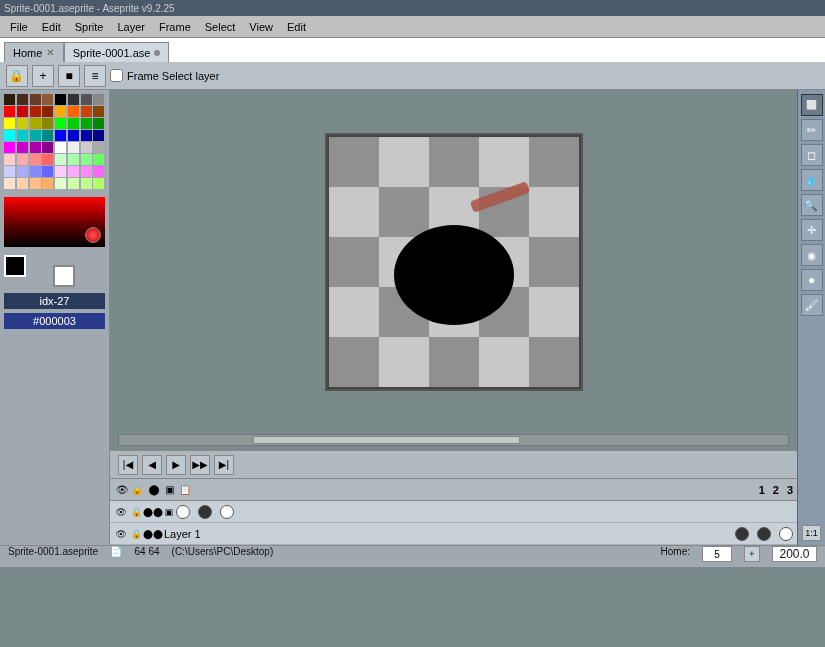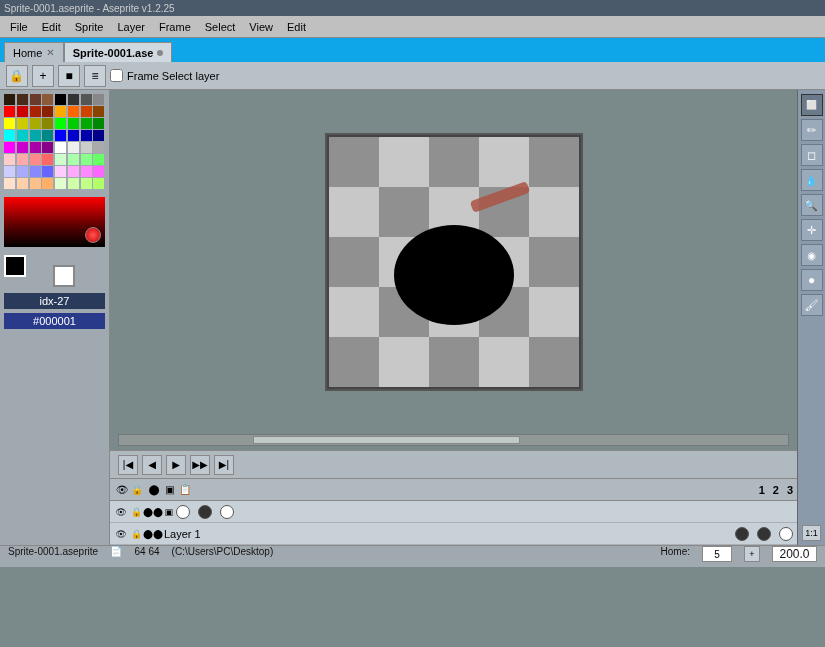--- a/index.html
+++ b/index.html
@@ -28,41 +28,41 @@
     }
     .menu-item {
       padding: 2px 6px;
       cursor: pointer;
       font-size: 11px;
       color: #000;
     }
     
     
     #tab-bar {
-      background: #0ea5e9;
+      background: #ffffff;
       display: flex;
       height: 24px;
       align-items: flex-end;
       padding: 0 4px;
     }
     .tab {
       background: #b8c0c8;
       border: 1px solid #888;
       border-bottom: none;
       padding: 2px 8px;
       font-size: 11px;
       cursor: pointer;
       display: flex;
       align-items: center;
       gap: 4px;
       height: 20px;
     }
     .tab.active {
       background: #d0d8e0;
-      font-weight: bold;
+      font-weight: normal;
     }
     .tab-close {
       font-size: 10px;
       color: #666;
     }
     .tab-dot {
       width: 6px; height: 6px;
       background: #888;
       border-radius: 50%;
       display: inline-block;
@@ -357,21 +357,21 @@
       background: #c8d0d8;
       border: 1px solid #888;
       padding: 1px 4px;
       font-size: 10px;
     }
   </style>
 </head>
 <body>
 
 <div id="title-bar">
-  <span>Sprite-0001.aseprite - Aseprite v1.2.25</span>
+  <span>Sprite-0001.aseprite - Aseprite v9.2.25</span>
 </div>
 
 <div id="menu-bar">
   <span class="menu-item">File</span>
   <span class="menu-item">Edit</span>
   <span class="menu-item">Sprite</span>
   <span class="menu-item">Layer</span>
   <span class="menu-item">Frame</span>
   <span class="menu-item">Select</span>
   <span class="menu-item">View</span>
@@ -475,21 +475,21 @@
       <div style="position:absolute; bottom: 4px; right: 4px; width:16px; height:16px; background: radial-gradient(circle, #ff5555, #cc0000); border-radius: 50%; border: 1px solid #888;"></div>
     </div>
 
     <div style="position:relative; margin: 4px; height: 32px;">
       <div class="fg-color" style="background: rgb(0, 0, 0);"></div>
       <div class="bg-color" style="background: rgb(255, 255, 255);"></div>
     </div>
 
     <div id="color-hex">idx-27</div>
 
-    <div id="color-hex-value">#000001</div>
+    <div id="color-hex-value">#000003</div>
   </div>
 
   <div id="canvas-area">
     <div id="canvas-container">
 
       <div style="position: relative; border: 2px solid #555;">
 
         <div id="checker-grid">
 
           <div class="checker-cell checker-dark"></div>

